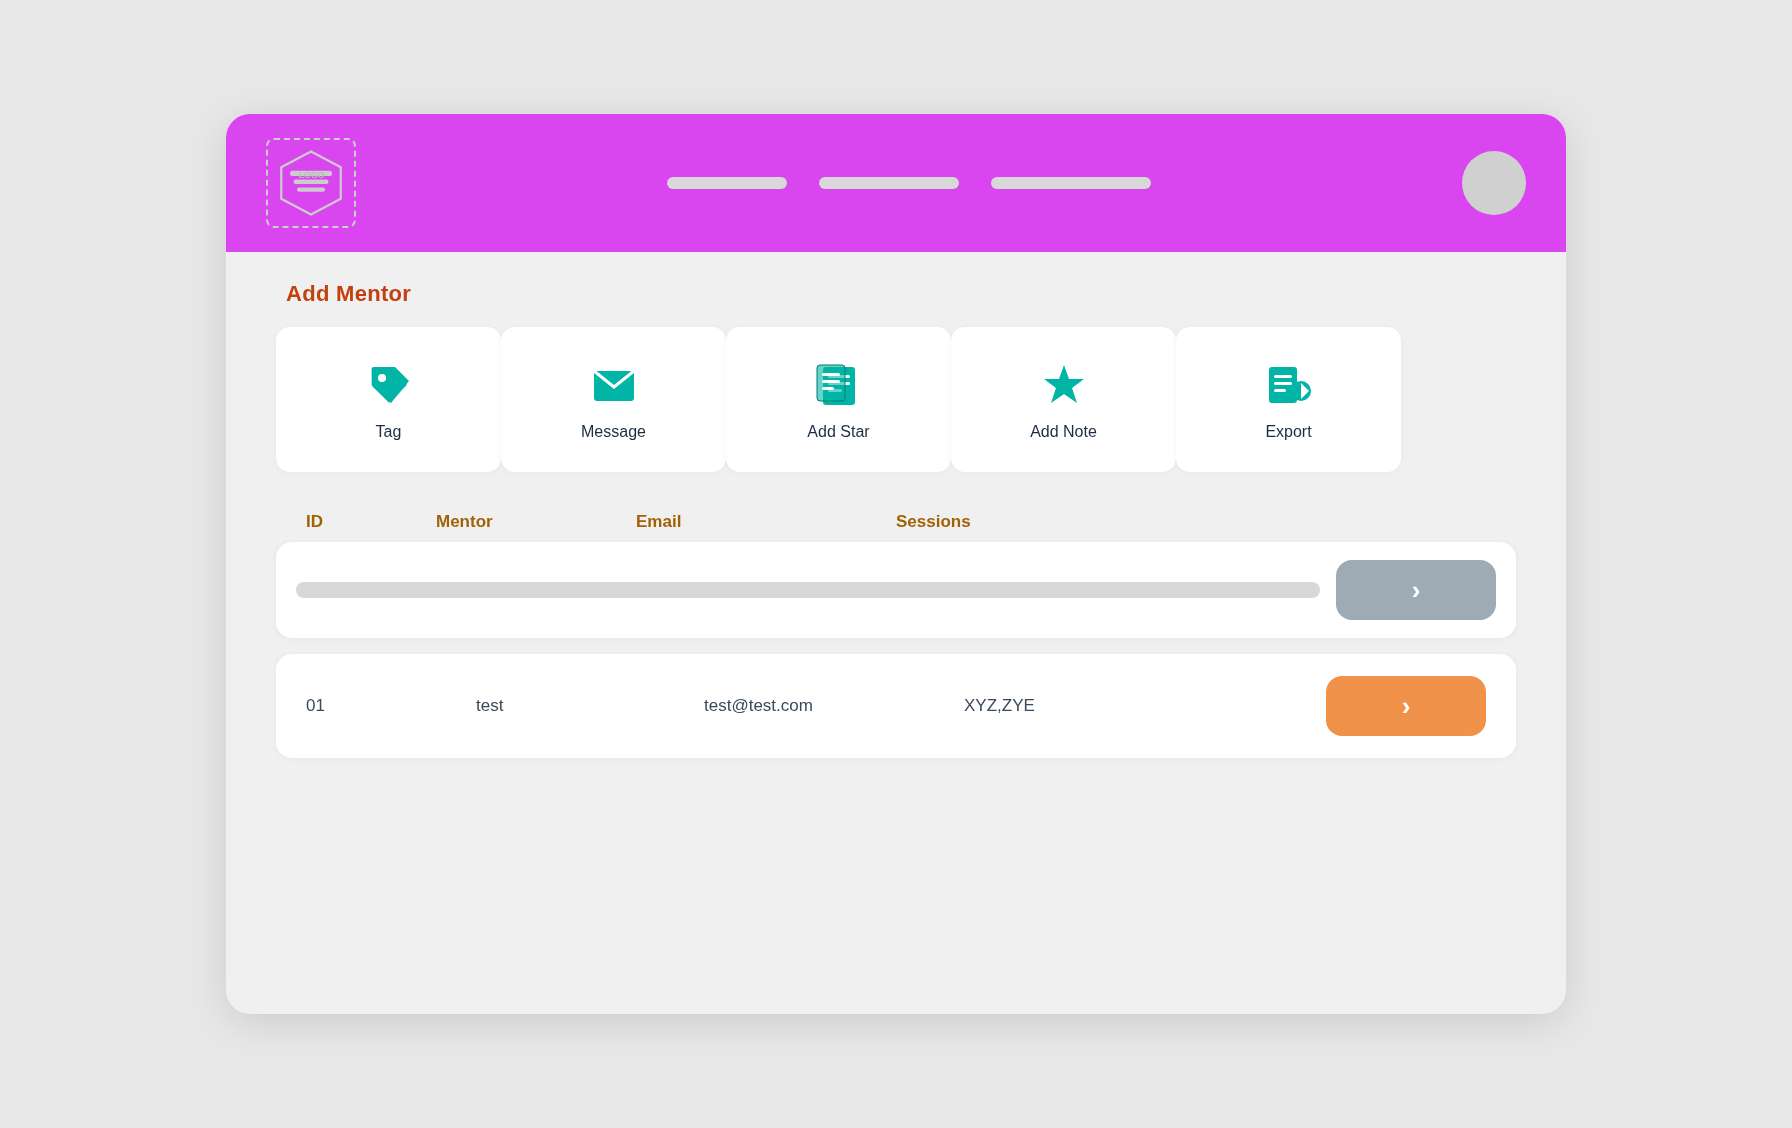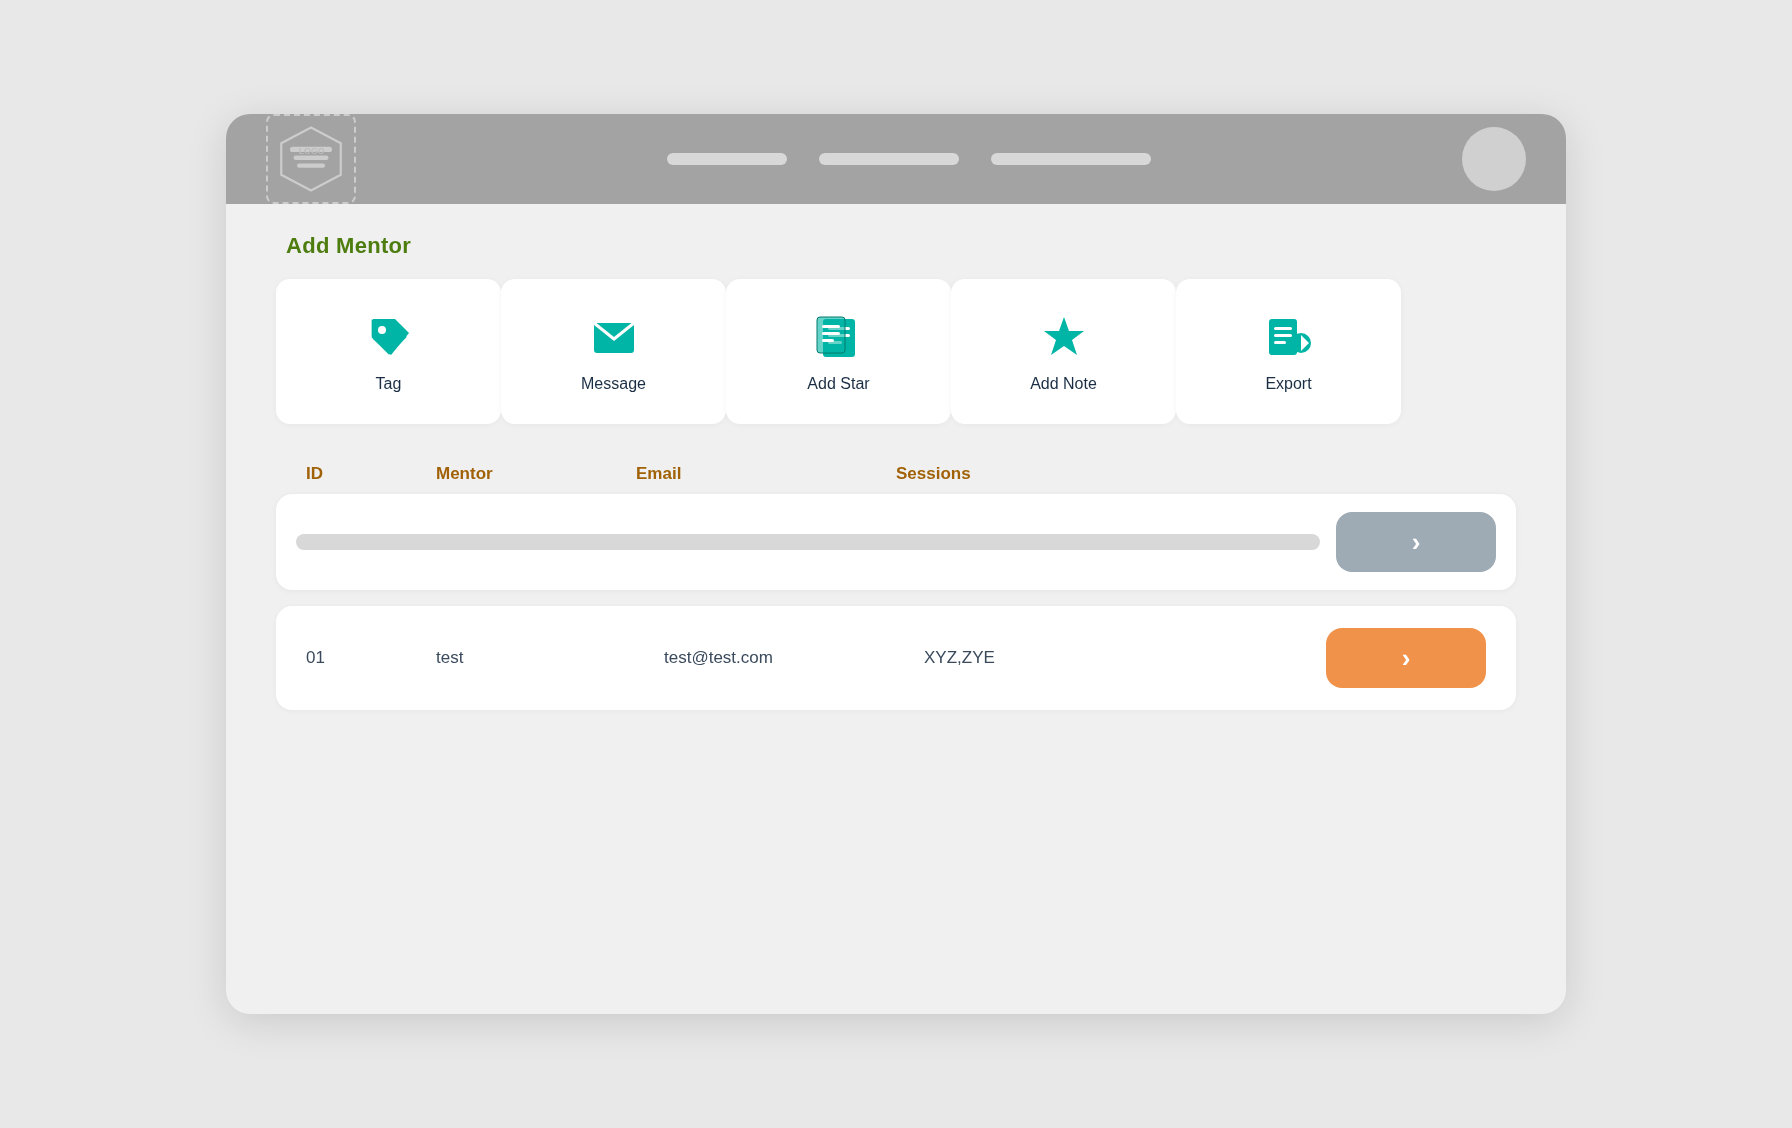--- a/index.html
+++ b/index.html
@@ -18,24 +18,24 @@
       border-radius: 24px;
       width: 1340px;
       min-height: 900px;
       padding: 0;
       box-shadow: 0 8px 40px rgba(0,0,0,0.13);
       overflow: hidden;
       position: relative;
     }
     
     .top-nav {
-      background: #a3a3a3;
-      display: flex;
-      align-items: center;
-      padding: 0 40px;
+      background: #d946ef;
+      display: flex;
+      align-items: center;
+      padding: 24px 40px;
       border-bottom: 1px solid #f0f0f0;
       gap: 40px;
     }
     .logo-box {
       width: 90px;
       height: 90px;
       border: 2px dashed #ccc;
       border-radius: 8px;
       display: flex;
       align-items: center;
@@ -187,21 +187,21 @@
       padding: 22px 30px;
       margin: 0 0 4px 0;
       box-shadow: 0 1px 6px rgba(0,0,0,0.04);
       justify-content: center;
     }
     .td {
       font-size: 17px;
       color: #3a4a5c;
     }
     .td-id { width: 130px; }
-    .td-mentor { width: 200px; }
+    .td-mentor { width: 200px; margin-left: 40px; }
     .td-email { width: 260px; margin-left: 28px; }
     .td-sessions { width: 200px; flex: 1; }
     .orange-arrow-btn {
       background: #f0924a;
       border: none;
       border-radius: 16px;
       width: 160px;
       height: 60px;
       display: flex;
       align-items: center;
@@ -209,21 +209,21 @@
       cursor: pointer;
       flex-shrink: 0;
     }
     .orange-arrow-btn .arrow {
       color: #fff;
       font-size: 26px;
       font-weight: 700;
     }
 
     
-    .teal { color: #4d7c0f; text-align: center; }
+    .teal { color: #c2410c; text-align: center; }
 
     
     .logo-svg { width: 70px; height: 70px; }
   </style>
 </head>
 <body>
 
 <div class="app-container">
 
   <div class="top-nav">

